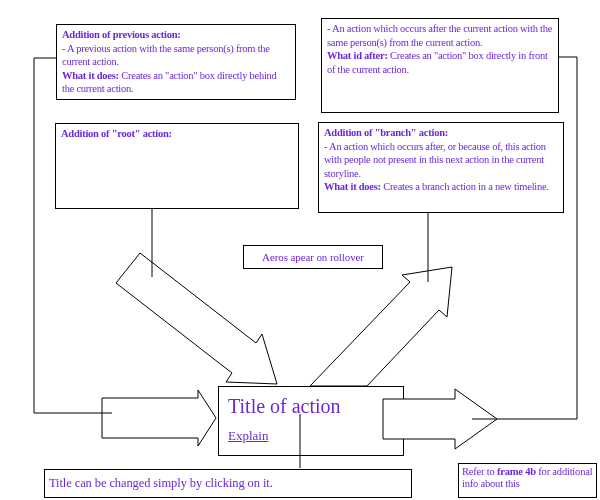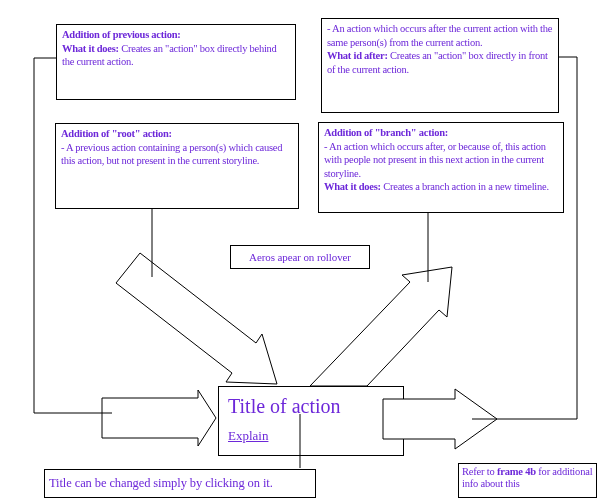--- a/index.html
+++ b/index.html
@@ -36,47 +36,47 @@
   svg .harrow{fill:#ffffff;stroke:#000000;stroke-width:1;}
   svg .cline{fill:none;stroke:#000000;stroke-width:1;}
 </style>
 </head>
 <body>
 
 <div id="stage">
 
   <div class="box note" style="left:56px;top:24px;width:240px;height:76px;">
     <b class="blk">Addition of previous action:</b>
+    <span>- A previous action with the same person(s) from the current action.</span>
     <span class="blk"><b>What it does:</b> <span>Creates an "action" box directly behind the current action.</span></span>
   </div>
 
   <div class="box note" style="left:321px;top:18px;width:238px;height:95px;">
     <span>- An action which occurs after the current action with the same person(s) from the current action.</span>
     <span class="blk"><b>What id after:</b> <span>Creates an "action" box directly in front of the current action.</span></span>
   </div>
 
   <div class="box note" style="left:55px;top:123px;width:244px;height:86px;">
     <b class="blk">Addition of "root" action:</b>
-    <span>- A previous action containing a person(s) which caused this action, but not present in the current storyline.</span>
   </div>
 
   <div class="box note" style="left:318px;top:122px;width:246px;height:91px;">
     <b class="blk">Addition of "branch" action:</b>
     <span>- An action which occurs after, or because of, this action with people not present in this next action in the current storyline.</span>
     <span class="blk"><b>What it does:</b> <span>Creates a branch action in a new timeline.</span></span>
   </div>
 
-  <div class="box aeros" style="left:230px;top:245px;width:140px;height:24px;">Aeros apear on rollover</div>
+  <div class="box aeros" style="left:243px;top:245px;width:140px;height:24px;">Aeros apear on rollover</div>
 
   <div class="box titlebox" style="left:218px;top:386px;width:186px;height:70px;">
     <span class="title-text">Title of action</span>
     <span class="explain">Explain</span>
   </div>
 
-  <div class="box caption" style="left:44px;top:469px;width:272px;height:29px;">Title can be changed simply by clicking on it.</div>
+  <div class="box caption" style="left:44px;top:469px;width:368px;height:29px;">Title can be changed simply by clicking on it.</div>
 
   <div class="box refnote" style="left:458px;top:463px;width:139px;height:35px;"><span>Refer to </span><b>frame 4b</b><span> for additional info about this</span></div>
 
   <svg class="overlay" width="600" height="500" viewBox="0 0 600 500">
 
     <polygon class="harrow" points="102,398 198,398 198,390 216,418 198,446 198,438 102,438"></polygon>
     <polygon class="harrow" points="383,399 455,399 455,389 497,419 455,449 455,439 383,439"></polygon>
     <polygon class="harrow" points="140,253 256,343 262,334 277,384 226,382 232,373 116,283"></polygon>
     <polygon class="harrow" points="367,386 439,310 447,317 452,267 402,275 410,282 310,386"></polygon>
 

